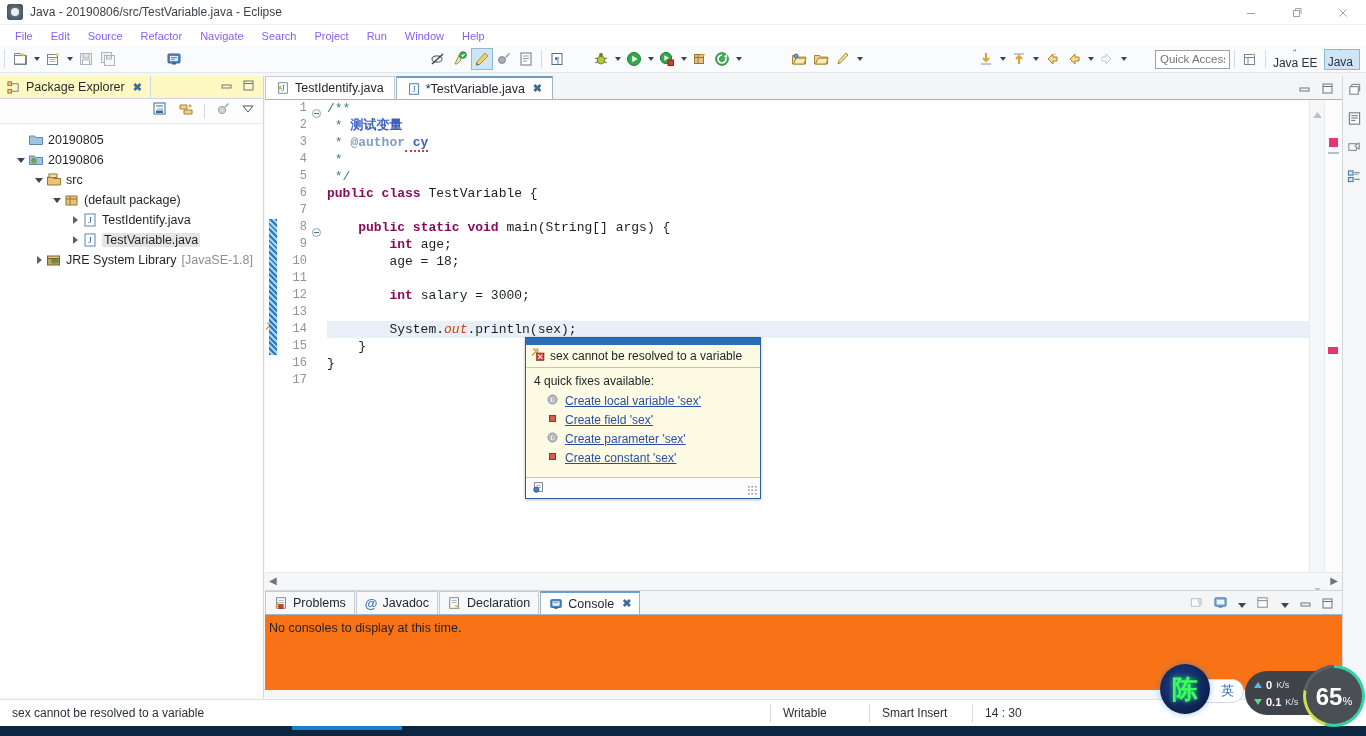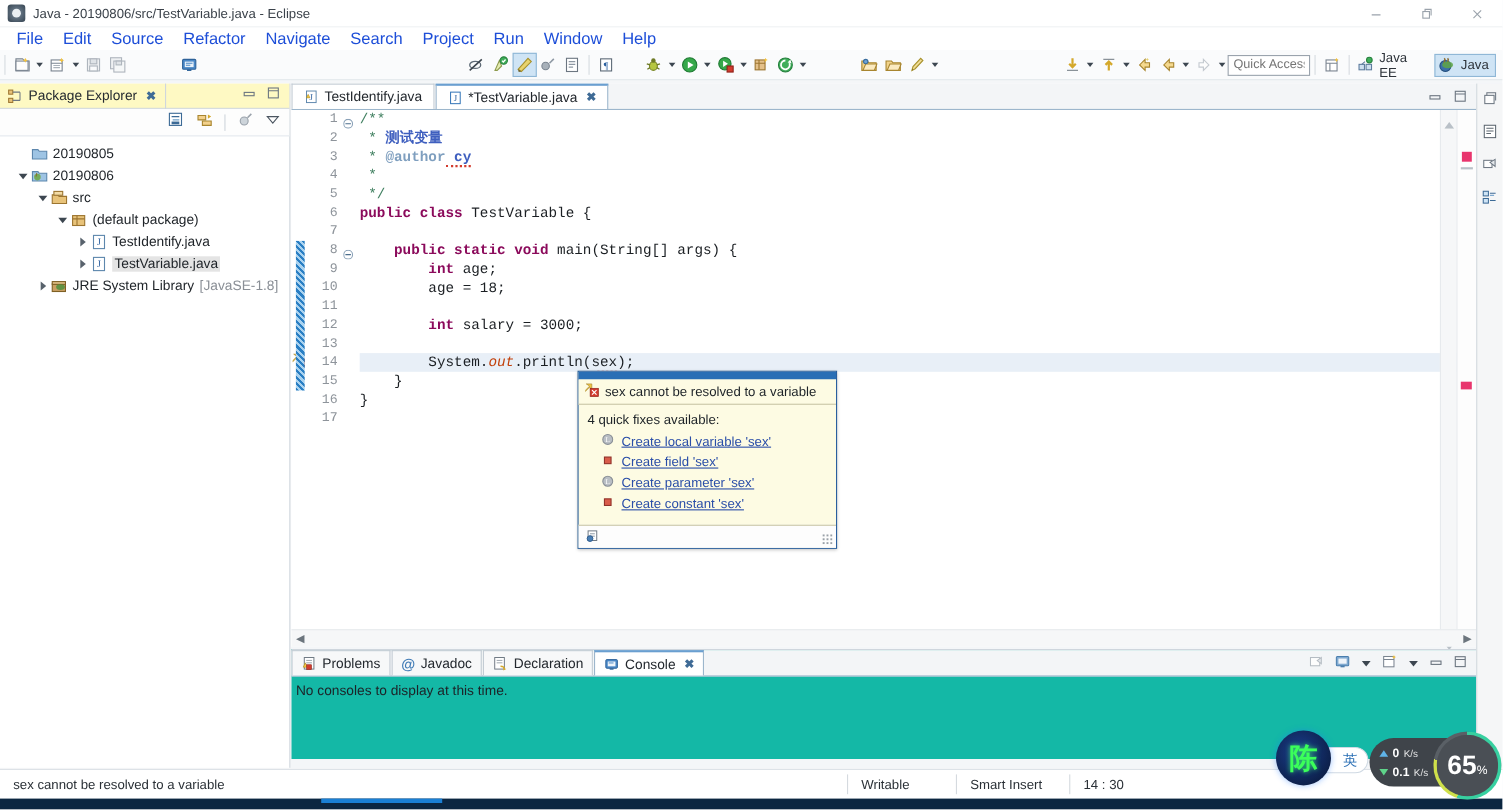--- a/index.html
+++ b/index.html
@@ -45,21 +45,21 @@
   }
   .win-btn svg { display:block; }
 
   
   .menubar {
     position: absolute; left: 0; top: 25px; width: 1366px; height: 21px;
     background: #ffffff;
     display: flex; align-items: center; padding-left: 6px;
   }
   .menu-item {
-    font-size: 15px; color: #1d4ed8; padding: 2px 9px; white-space: nowrap;
+    font-size: 11px; color: #8b5cf6; padding: 2px 9px; white-space: nowrap;
   }
 
   
   .toolbar {
     position: absolute; left: 0; top: 46px; width: 1366px; height: 27px;
     background: #fafbfc;
     border-bottom: 1px solid #e2e6ea;
     display: flex; align-items: center;
   }
   .tb-btn {
@@ -76,21 +76,21 @@
   .tb-sep { width: 1px; height: 18px; background: #d6dbe0; margin: 0 4px; }
   .tb-spacer { width: 22px; }
 
   
   .quick-access {
     width: 75px; height: 19px; border: 1px solid #9aa3ad; background: #fff;
     font-size: 11.5px; color: #4f5660; padding: 1px 4px; line-height: 16px;
   }
   .persp-btn {
     display:flex; align-items:center; height: 21px; padding: 0 6px 0 3px;
-    font-size: 12px; color: #2d333a; gap: 4px;
+    font-size: 12px; color: #2d333a; gap: 4px; flex-direction: column;
   }
   .persp-btn.active { background: #cfe4f5; border: 1px solid #8fb7d6; }
 
   
   .pkg-panel {
     position: absolute; left: 0; top: 76px; width: 264px; height: 622px;
     background: #ffffff; border-right: 1px solid #cfd6dd;
   }
   .pkg-tabrow {
     height: 23px; display: flex; align-items: center;
@@ -218,21 +218,21 @@
   }
   .grip {
     position: absolute; right: 3px; bottom: 3px; width: 10px; height: 10px;
     background-image: radial-gradient(#9aa1a8 40%, transparent 41%);
     background-size: 3.5px 3.5px;
   }
 
   
   .bottom-panel {
     position: absolute; left: 265px; top: 590px; width: 1077px; height: 100px;
-    background: #14b8a6; border-top: 1px solid #cfd6dd;
+    background: #f97316; border-top: 1px solid #cfd6dd;
   }
   .bp-tabrow {
     height: 24px; display: flex; align-items: flex-end;
     border-bottom: 1px solid #9cb6cc; background: #f3f5f7;
   }
   .bp-tab {
     display: flex; align-items: center; gap: 5px; height: 23px; padding: 0 8px;
     font-size: 12.5px; color: #23282e; background: #f7f8f9;
     border: 1px solid #c3ccd4; border-bottom: none; margin-right: 1px;
   }

